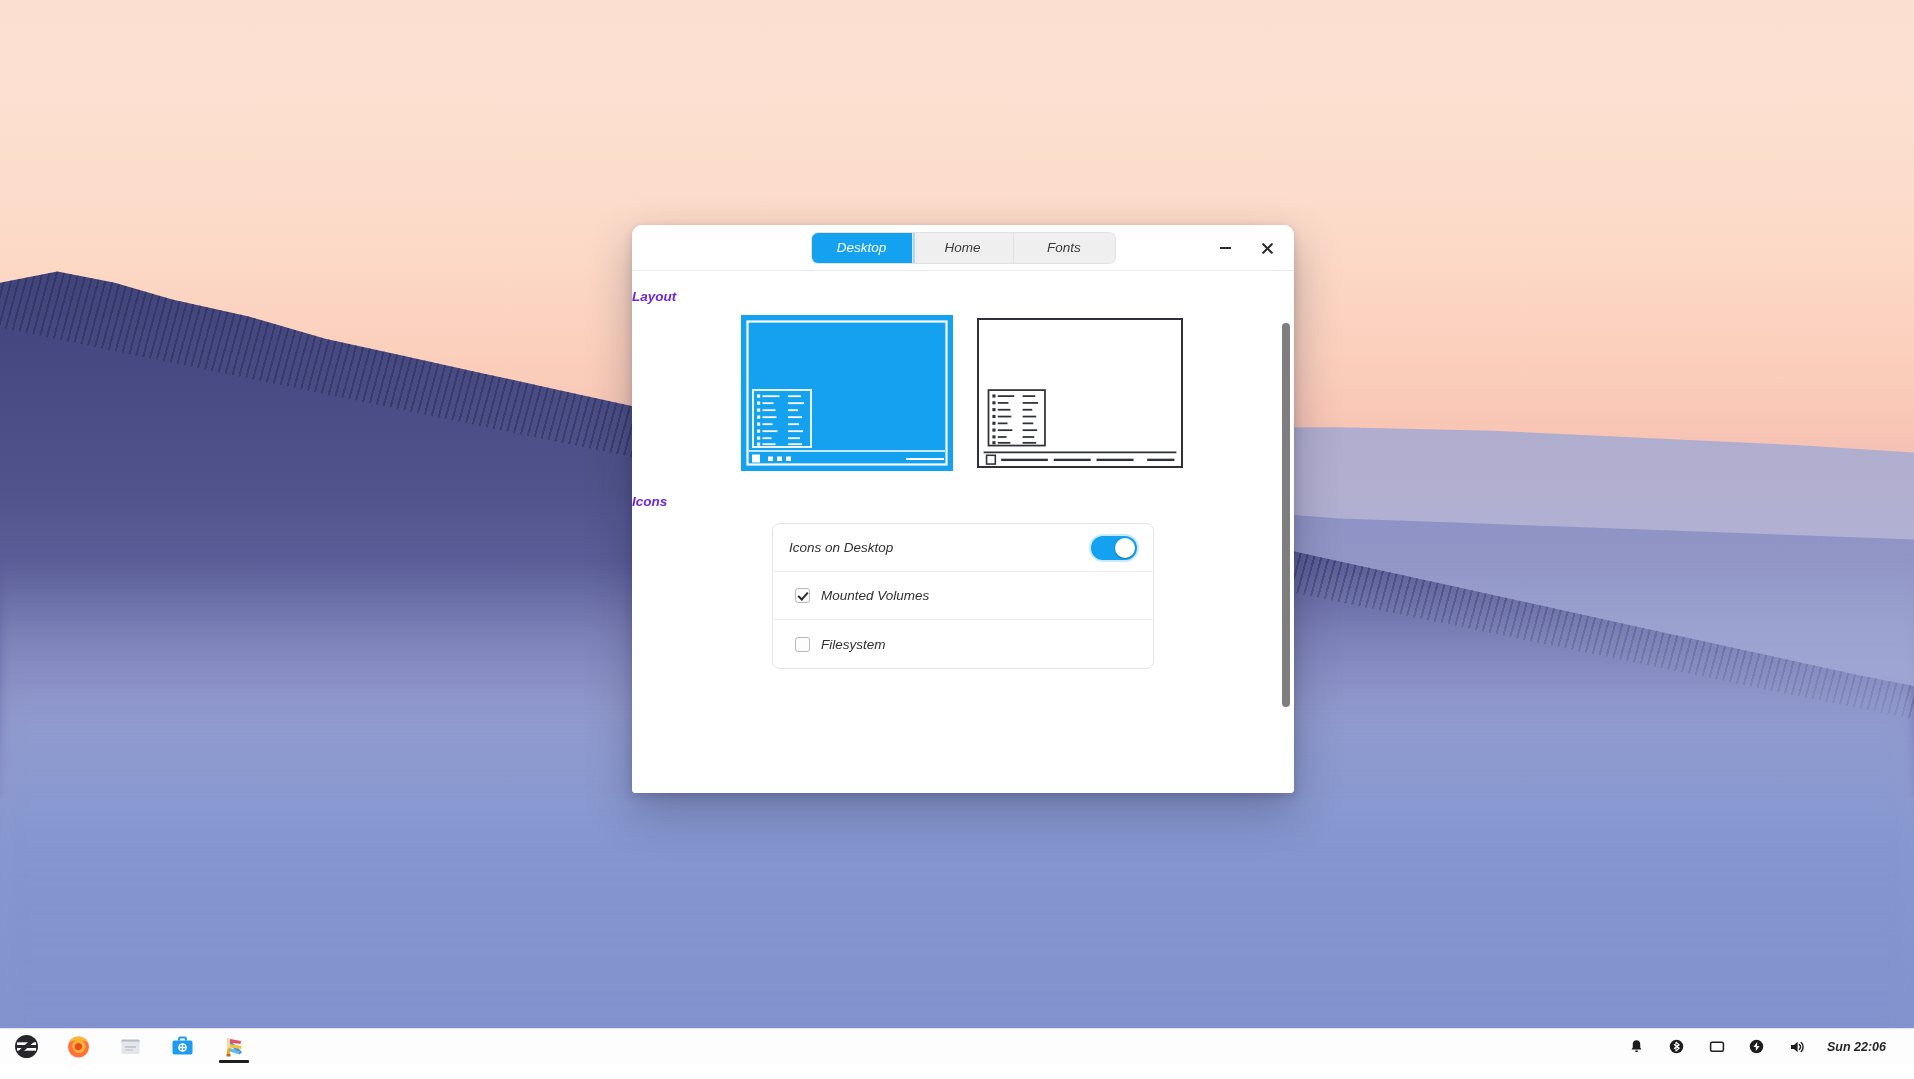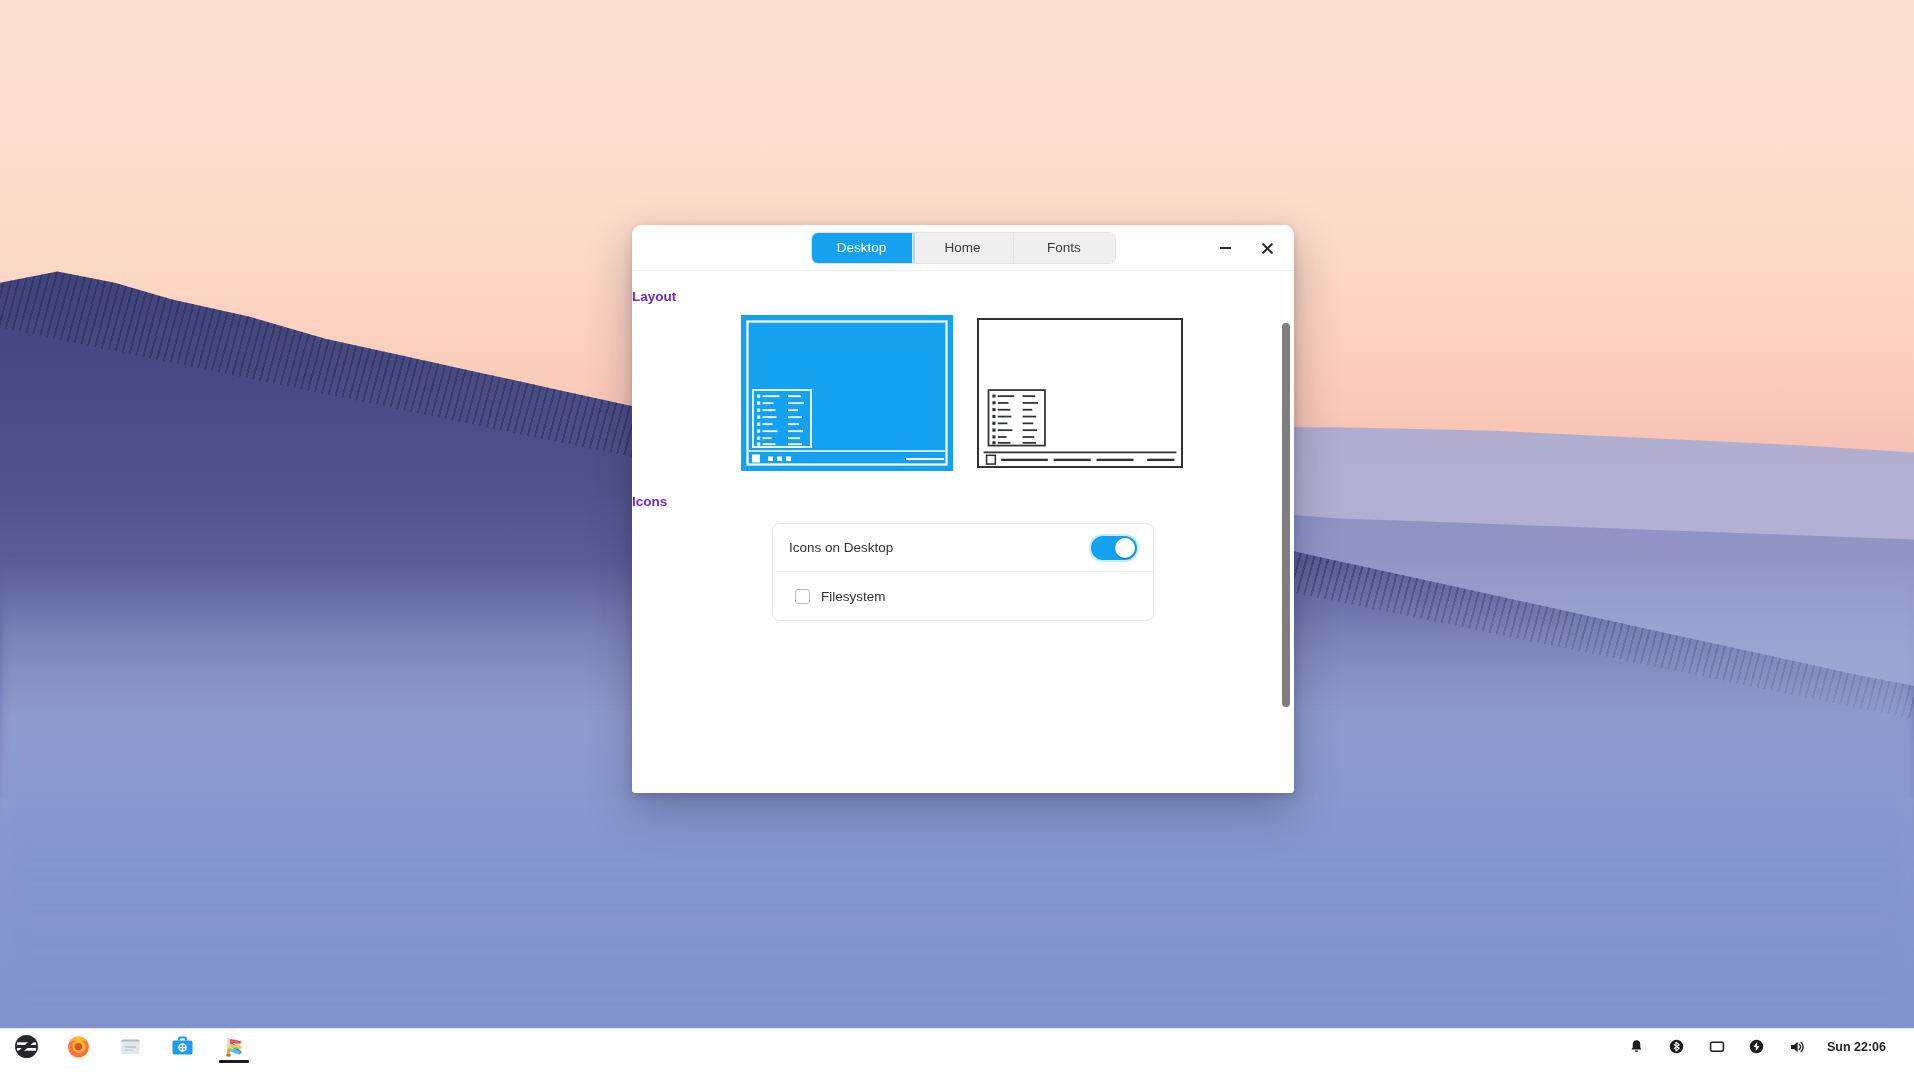--- a/index.html
+++ b/index.html
@@ -21,20 +21,21 @@
         #f9c6b6 40%,
         #eebcb4 45%,
         #d9b4bd 50%,
         #b9aac6 56%,
         #9a9fca 62%,
         #8a96ca 70%,
         #8195ce 80%,
         #7e93cd 92%,
         #8296cd 100%);
     overflow: hidden;
+    font-style: italic;
   }
   .wp-layer { position: absolute; left: 0; width: 100%; }
 
   
   #ridge-far {
     top: 330px; height: 360px;
     background: linear-gradient(to bottom, #9ba3cf 0%, #a8add5 45%, #b5b9dc 100%);
     clip-path: polygon(0% 52%, 7% 46%, 14% 42%, 22% 38%, 30% 35%, 38% 32%,
       46% 30%, 54% 28%, 62% 27%, 70% 27%, 78% 28%, 86% 30%, 94% 32%, 100% 34%,
       100% 100%, 0% 100%);
@@ -431,20 +432,24 @@
 
           <div class="opt-row">
             <span class="label">Icons on Desktop</span>
             <div class="toggle">
               <div class="knob"></div>
             </div>
           </div>
 
 
 
+          <div class="opt-row cb-row">
+            <div class="checkbox checked"></div>
+            <span class="label">Mounted Volumes</span>
+          </div>
 
           <div class="opt-row cb-row">
             <div class="checkbox"></div>
             <span class="label">Filesystem</span>
           </div>
 
         </div>
       </div>
 
       <div id="vscroll">

